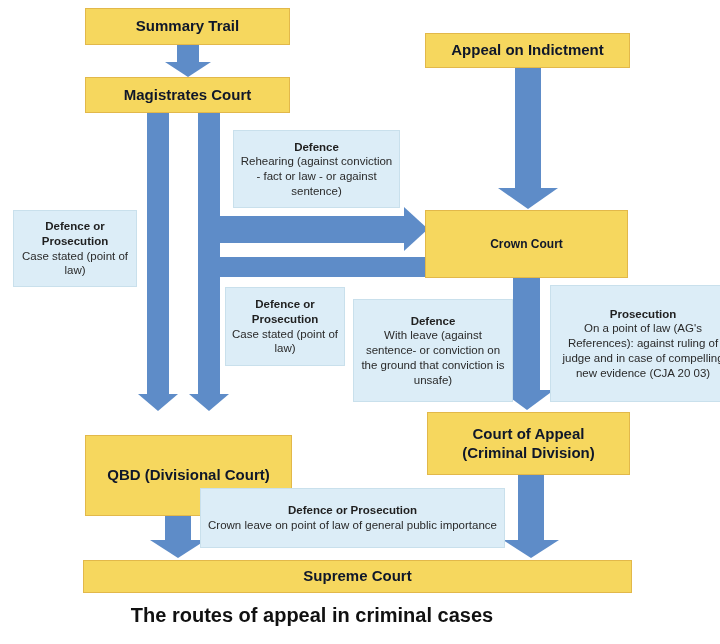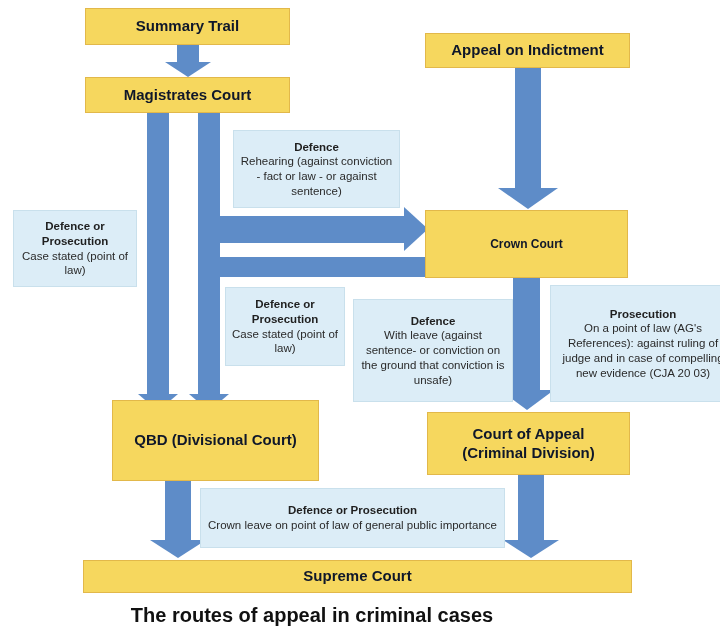--- a/index.html
+++ b/index.html
@@ -34,21 +34,21 @@
     border-top-color:transparent;border-bottom-color:transparent;border-left-style:solid;border-left-color:var(--arrow);}
   .caption{
     position:absolute;left:0;top:604px;width:624px;text-align:center;
     font-size:20px;font-weight:bold;color:#111;
   }
   
   #summary-trail{left:85px;top:8px;width:205px;height:37px;}
   #magistrates{left:85px;top:77px;width:205px;height:36px;}
   #trial-indictment{left:425px;top:33px;width:205px;height:35px;}
   #crown{left:425px;top:210px;width:203px;height:68px;font-size:12px;}
-  #qbd{left:85px;top:400px;width:207px;height:81px;margin-left:27px;}
+  #qbd{left:85px;top:435px;width:207px;height:81px;}
   #court-appeal{left:427px;top:412px;width:203px;height:63px;padding:8px 24px;}
   #supreme{left:83px;top:560px;width:549px;height:33px;}
   
   #note-rehearing{left:233px;top:130px;width:167px;height:78px;}
   #note-case-stated-left{left:13px;top:210px;width:124px;height:77px;}
   #note-case-stated-mid{left:225px;top:287px;width:120px;height:79px;}
   #note-with-leave{left:353px;top:299px;width:160px;height:103px;}
   #note-prosecution{left:550px;top:285px;width:186px;height:117px;}
   #note-leave-public{left:200px;top:488px;width:305px;height:60px;}
 </style>

